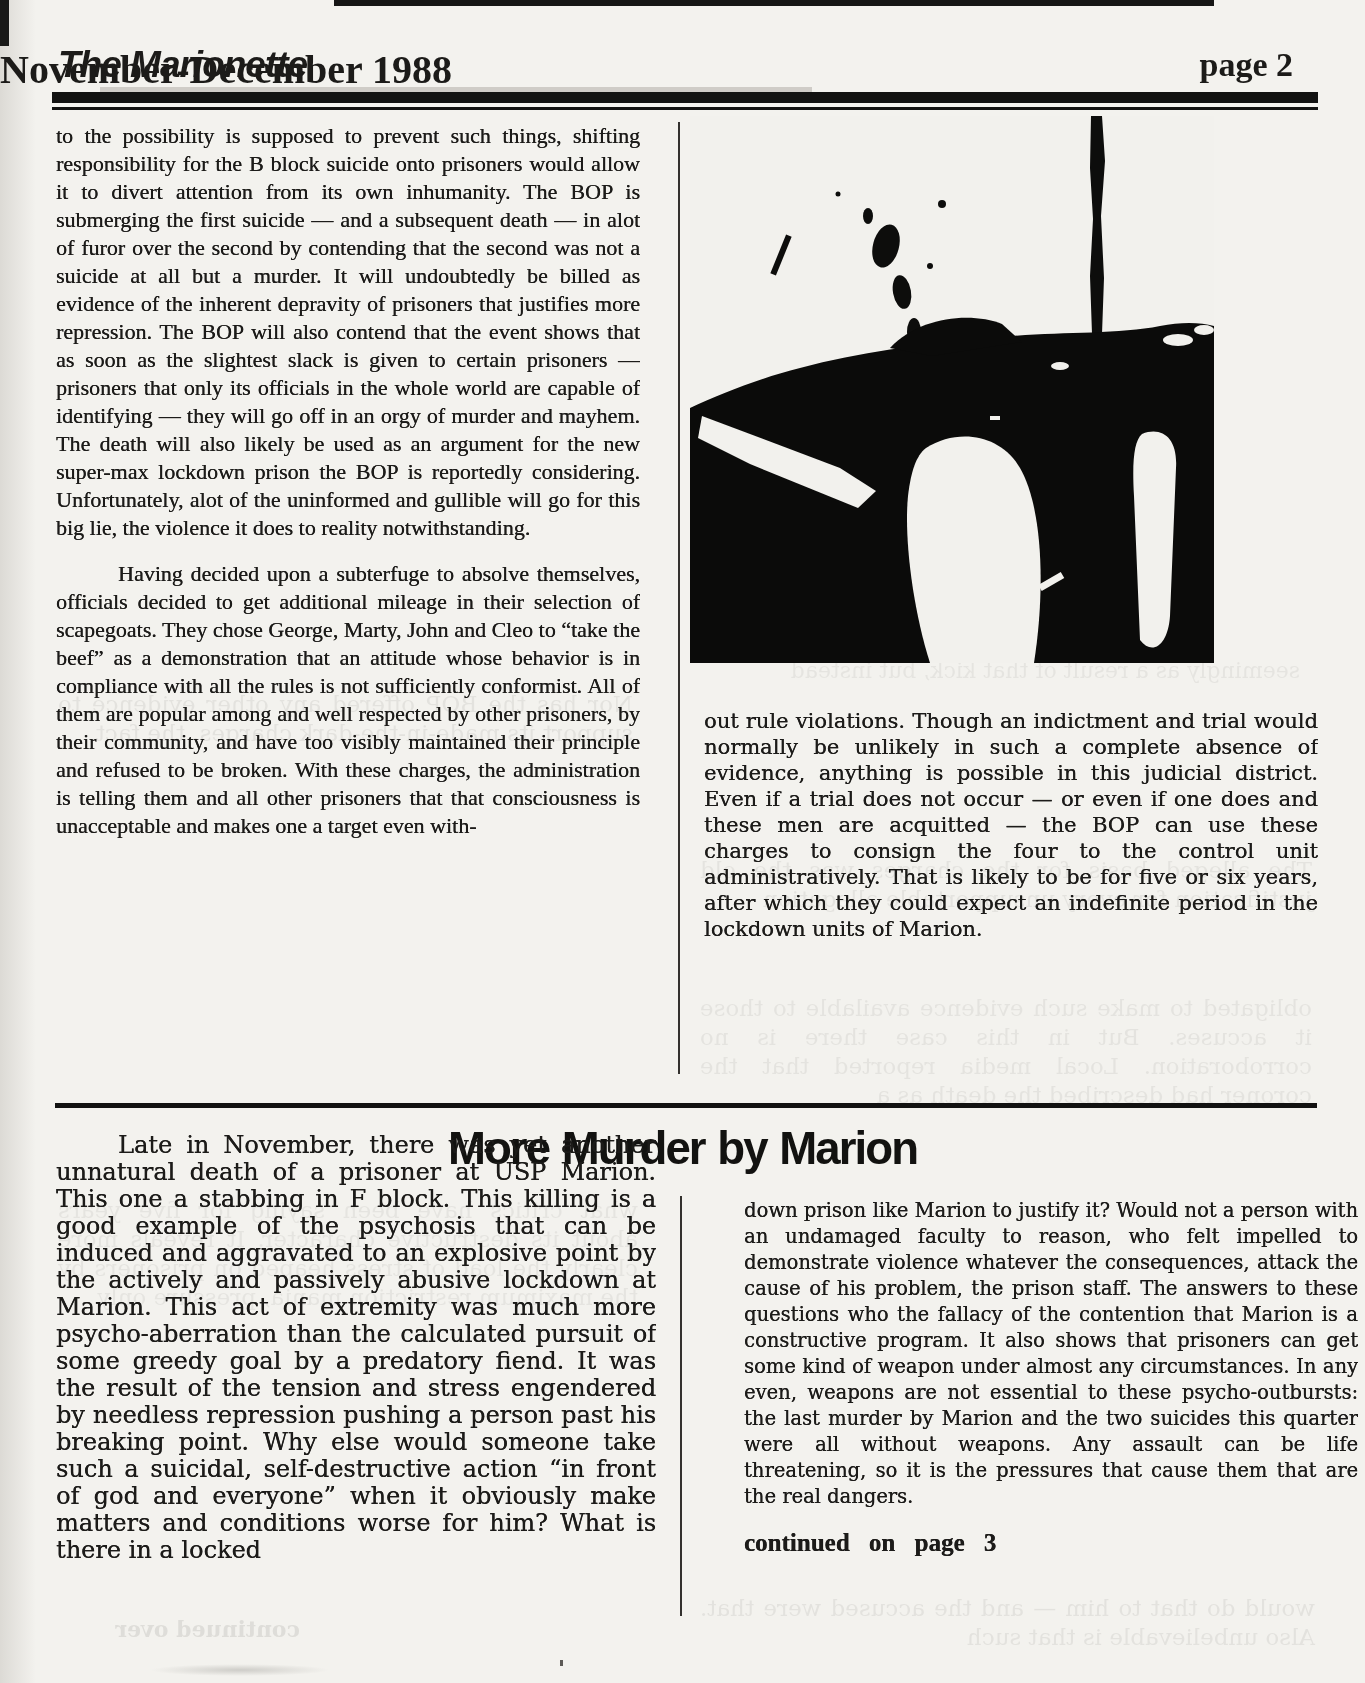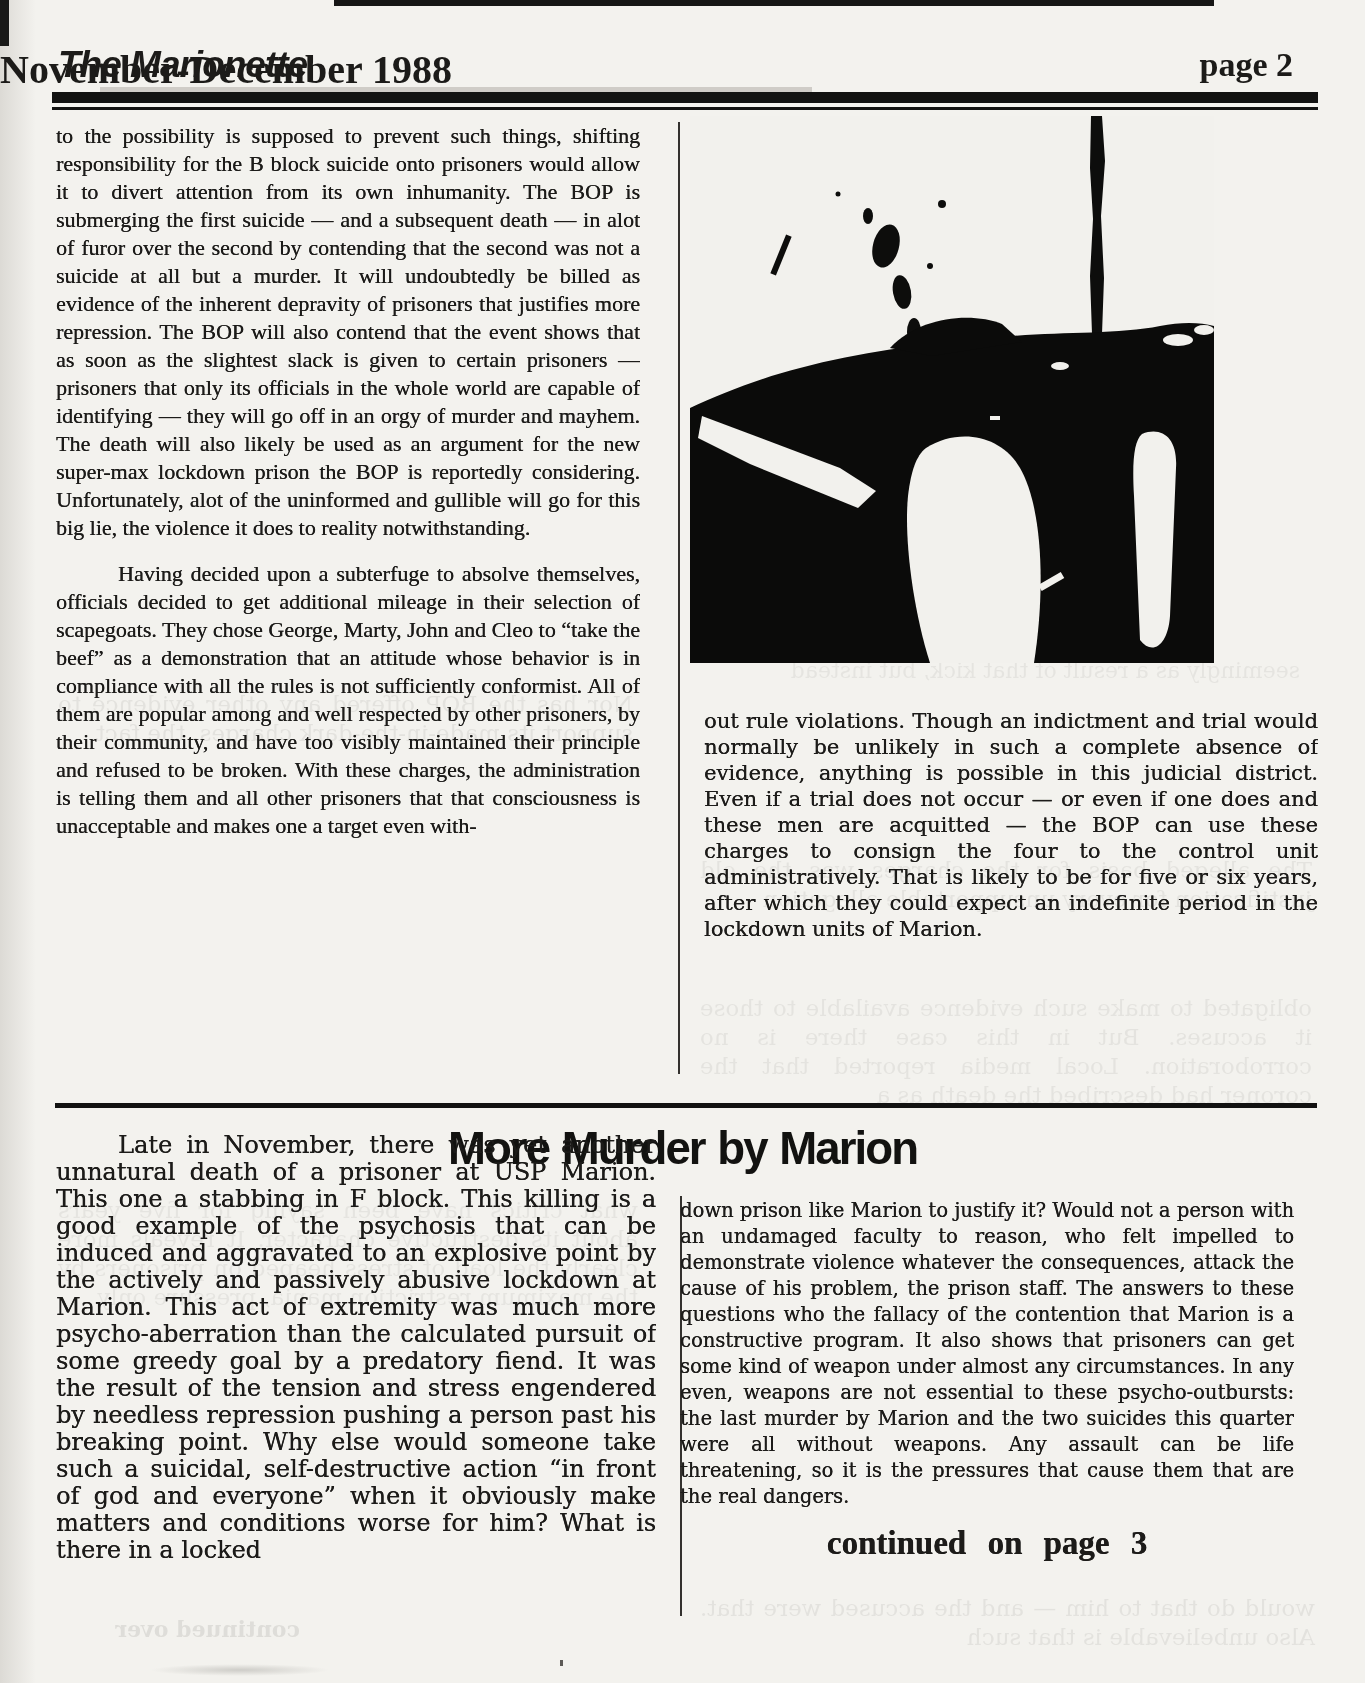--- a/index.html
+++ b/index.html
@@ -34,36 +34,36 @@
   .col{position:absolute;text-align:justify;text-shadow:0.25px 0 0 currentColor;}
   .col p{margin:0 0 18px 0;}
   .col p.indent{text-indent:62px;}
   .col-left-top{left:56px;top:122px;width:584px;height:966px;overflow:hidden;
     font-size:22px;line-height:28px;font-family:Liberation Serif, serif;}
   .col-right-top{left:704px;top:686px;width:614px;height:408px;overflow:hidden;
     font-size:21px;line-height:26px;}
   .col-right-top p{margin-bottom:14px;margin-top:22px;}
   .col-left-bot{left:56px;top:1132px;width:600px;height:440px;overflow:hidden;
     font-size:24px;line-height:27px;}
-  .col-right-bot{left:680px;top:1198px;width:614px;height:482px;overflow:hidden;
+  .col-right-bot{left:744px;top:1198px;width:614px;height:482px;overflow:hidden;
     font-size:19.5px;line-height:26px;}
   .divider-top{position:absolute;left:678px;top:122px;width:2px;height:952px;background:#33312e;}
   .divider-bot{position:absolute;left:680px;top:1196px;width:2px;height:420px;background:#33312e;}
 
   
   .photo{position:absolute;left:690px;top:116px;width:524px;height:547px;background:#f2f1ed;}
   .photo svg{display:block;width:100%;height:100%;}
 
   
   .section-rule{position:absolute;left:55px;top:1103px;width:1262px;height:5px;background:#121211;}
   .headline{position:absolute;left:0;right:0;top:1120px;text-align:center;
     font-family:"Liberation Sans",sans-serif;font-weight:bold;font-size:47px;
     letter-spacing:-2px;word-spacing:2px;color:#121210;transform:scaleX(.97);}
-  .continued{display:block;text-align:center;font-family:"Liberation Serif",serif;
-    font-weight:bold;font-size:33px;word-spacing:13px;margin-top:20px;
+  .continued{display:block;text-align:left;font-family:"Liberation Serif",serif;
+    font-weight:bold;font-size:25px;word-spacing:13px;margin-top:20px;
     text-shadow:0.25px 0 0 currentColor;}
 
   
   .ghost{position:absolute;transform:scaleX(-1);color:#76746e;
     filter:blur(0.7px);text-align:justify;pointer-events:none;}
   .g-masthead{left:700px;top:146px;width:480px;opacity:.07;
     font-family:"Liberation Sans",sans-serif;font-weight:bold;font-style:italic;font-size:62px;
     white-space:nowrap;overflow:hidden;}
   .g-issue{left:688px;top:252px;width:520px;opacity:.07;
     font-family:"Liberation Sans",sans-serif;font-weight:bold;font-size:40px;

